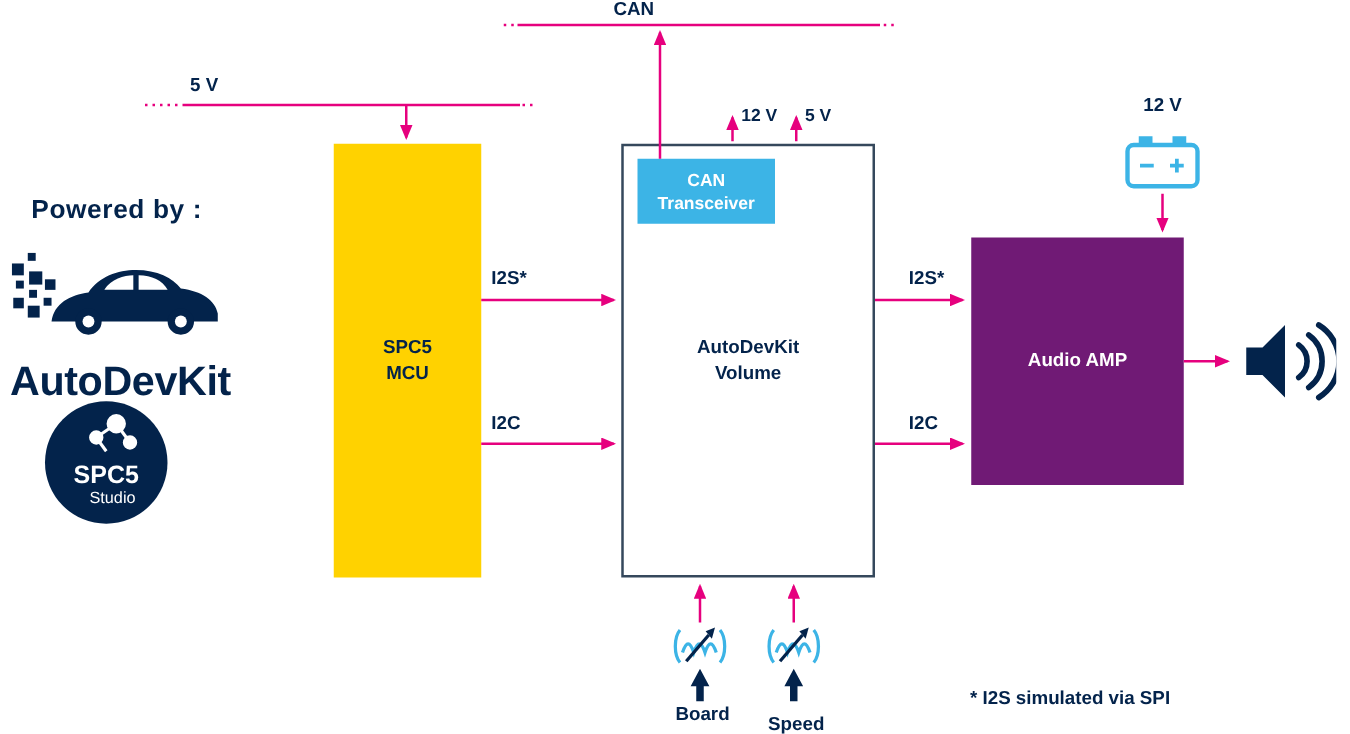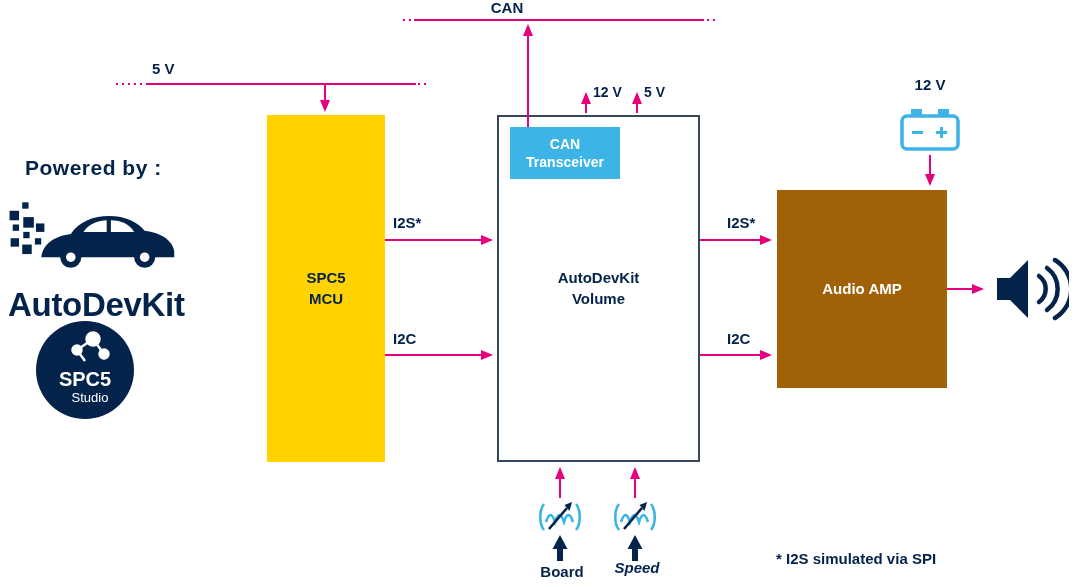--- a/index.html
+++ b/index.html
@@ -9,21 +9,21 @@
   .lbl{position:absolute;font-weight:bold;color:#03234b;font-size:15px;line-height:1.1;white-space:nowrap;text-align:right;}
   .ctr{text-align:center;}
   .block{position:absolute;display:flex;flex-direction:column;align-items:center;justify-content:center;
          font-weight:bold;font-size:15px;line-height:1.35;}
   .mcu{left:267px;top:115px;width:118px;height:347px;background:#ffd200;color:#03234b;}
   .board{left:497px;top:115px;width:203px;height:347px;background:#fff;border:2px solid #35485c;
          box-sizing:border-box;color:#03234b;}
   .xcvr{position:absolute;left:11px;top:10px;width:110px;height:52px;background:#3cb4e6;color:#fff;
         display:flex;flex-direction:column;align-items:center;justify-content:center;
         font-weight:bold;font-size:14px;line-height:1.3;}
-  .amp{left:777px;top:190px;width:170px;height:198px;background:#a16207;color:#fff;}
+  .amp{left:777px;top:190px;width:170px;height:198px;background:#701a75;color:#fff;}
   .wires{position:absolute;left:0;top:0;width:1080px;height:587px;pointer-events:none;}
   .powered{position:absolute;left:25px;top:156px;font-size:21px;font-weight:bold;color:#03234b;letter-spacing:.5px;}
   .adk-text{position:absolute;left:8px;top:286px;font-size:33px;font-weight:bold;color:#03234b;letter-spacing:-.3px;}
   .foot{position:absolute;left:776px;top:550px;font-size:15px;font-weight:bold;color:#03234b;}
 </style>
 </head>
 <body>
 
 <div class="stage">
 
@@ -88,21 +88,21 @@
   <div class="lbl ctr" style="left:484px;top:0;width:46px;">CAN</div>
   <div class="lbl" style="left:152px;top:61px;">5 V</div>
   <div class="lbl" style="left:593px;top:85px;font-size:14px;">12 V</div>
   <div class="lbl" style="left:644px;top:85px;font-size:14px;">5 V</div>
   <div class="lbl" style="left:393px;top:215px;">I2S*</div>
   <div class="lbl" style="left:393px;top:331px;">I2C</div>
   <div class="lbl" style="left:727px;top:215px;">I2S*</div>
   <div class="lbl" style="left:727px;top:331px;">I2C</div>
   <div class="lbl ctr" style="left:905px;top:77px;width:50px;">12 V</div>
   <div class="lbl ctr" style="left:518px;top:564px;width:88px;">Board</div>
-  <div class="lbl ctr" style="left:593px;top:560px;width:88px;font-style:italic;">Speed</div>
+  <div class="lbl ctr" style="left:593px;top:572px;width:88px;">Speed</div>
   <div class="foot">* I2S simulated via SPI</div>
 
   <svg class="abs" style="left:899px;top:105px;" width="62" height="48" viewBox="0 0 62 48">
     <rect x="12" y="4" width="11" height="8" fill="#3cb4e6"></rect>
     <rect x="39" y="4" width="11" height="8" fill="#3cb4e6"></rect>
     <rect x="3" y="11" width="56" height="33" rx="5" fill="#fff" stroke="#3cb4e6" stroke-width="3.5"></rect>
     <line x1="13" y1="27.5" x2="24" y2="27.5" stroke="#3cb4e6" stroke-width="3"></line>
     <line x1="37" y1="27.5" x2="48" y2="27.5" stroke="#3cb4e6" stroke-width="3"></line>
     <line x1="42.5" y1="22" x2="42.5" y2="33" stroke="#3cb4e6" stroke-width="3"></line>
   </svg>

